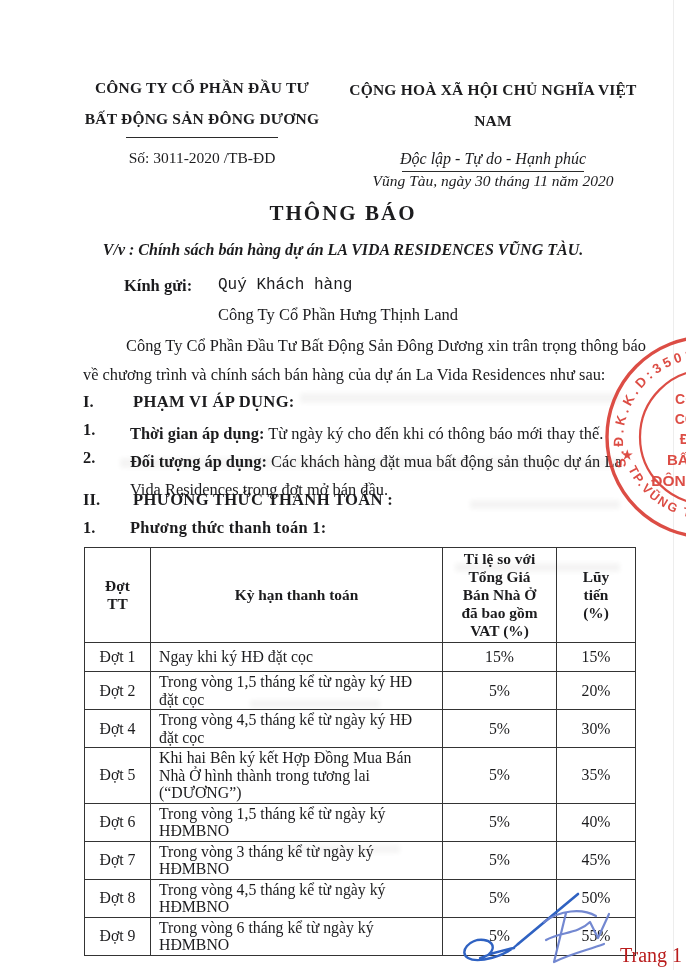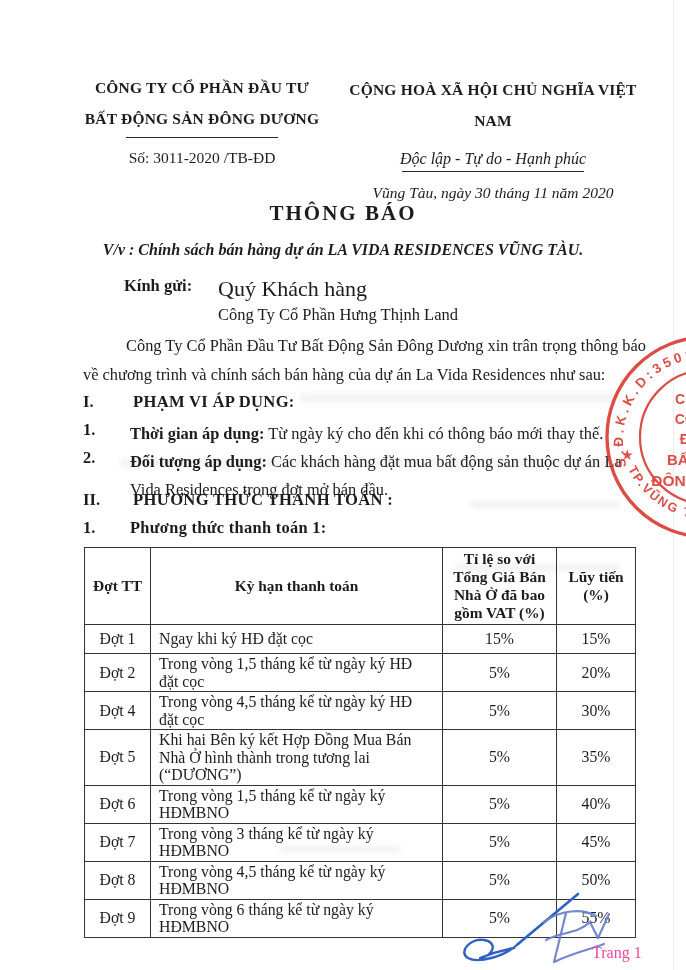--- a/index.html
+++ b/index.html
@@ -13,65 +13,65 @@
 
   
   .hdr-left  { left:68px;  top:72px; width:268px; text-align:center; }
   .hdr-right { left:334px; top:74px; width:318px; text-align:center; }
   .hdr-bold  { font-weight:bold; font-size:15.5px; line-height:31px; letter-spacing:.2px; }
   .hdr-rule  { height:0; border-top:1.4px solid #2b2b2b; margin:3px auto 0; }
   .rule-left { width:152px; }
   .rule-right{ width:182px; }
   .doc-number { font-size:15.5px; margin-top:11px; }
   .motto     { font-style:italic; font-size:16px; margin-top:14px; }
-  .dateline  { font-style:italic; font-size:15.5px; margin-top:12px; }
+  .dateline  { font-style:italic; font-size:15.5px; margin-top:0; }
 
   
   .doc-title   { left:0; top:201px; width:100%; text-align:center;
                  font-weight:bold; font-size:21px; letter-spacing:2px; }
   .doc-subject { left:0; top:241px; width:100%; text-align:center;
                  font-weight:bold; font-style:italic; font-size:16px; }
 
   .salutation-label { left:124px; top:276px; font-weight:bold; font-size:16.5px; }
-  .recipient-1 { left:218px; top:276px; font-size:22px; }
+  .recipient-1 { left:218px; top:276px; font-size:16px;font-family:Liberation Mono, monospace; }
   .recipient-2 { left:218px; top:305px; font-size:16.5px; }
 
   .intro { left:83px; top:331px; width:563px; font-size:16.4px;
            line-height:29px; text-align:justify; text-indent:43px; }
 
   
   .sec-num  { left:83px; font-weight:bold; font-size:16.6px; }
   .sec-head { left:133px; font-weight:bold; font-size:16.6px; letter-spacing:.3px; }
   .item-num { left:83px; font-weight:bold; font-size:16.4px; }
   .item-body{ left:130px; width:516px; font-size:16.4px; line-height:28px; text-align:left; }
   .item-label { font-weight:bold; }
 
   
   .pay-table { left:84px; top:547px; }
   table { border-collapse:collapse; table-layout:fixed; width:551px;
           font-family:"Liberation Serif", serif; color:#1c1c1e; }
   th, td { border:1.4px solid #343434; overflow:hidden; }
   col.c-stage { width:66px; } col.c-term { width:292px; }
   col.c-rate { width:114px; } col.c-cum { width:79px; }
   thead tr { height:71px; }
-  th { font-weight:bold; font-size:15.4px; line-height:18px; padding:2px 3px;
+  th { font-weight:bold; font-size:15.4px; line-height:18px; padding:2px 15px;
        text-align:center; vertical-align:middle; }
   tbody tr { height:35px; }
   tbody tr:first-child { height:29px; }
   td { font-size:15.8px; vertical-align:middle; }
   td.col-stage, td.col-rate, td.col-cumulative { text-align:center; }
   td.col-term { text-align:left; padding:1px 8px; line-height:17.5px; }
 
   
   .stamp { left:597px; top:327px; width:220px; height:220px; opacity:.9; }
   .stamp text { font-family:"Liberation Sans", sans-serif; font-weight:bold; }
 
   
   .signature { left:448px; top:880px; width:165px; height:88px; }
-  .page-footer { left:592px; top:944px; font-size:16px; color:#ec4899; }
+  .page-footer { left:620px; top:944px; font-size:20px; color:#b91c1c; }
 
   
   .bleed { background:#55514d; opacity:.06; filter:blur(2px); border-radius:3px; }
   .edge-line { left:673px; top:0; width:1px; height:970px; background:#ededed; }
 </style>
 </head>
 <body>
 
 <div class="page">
 

